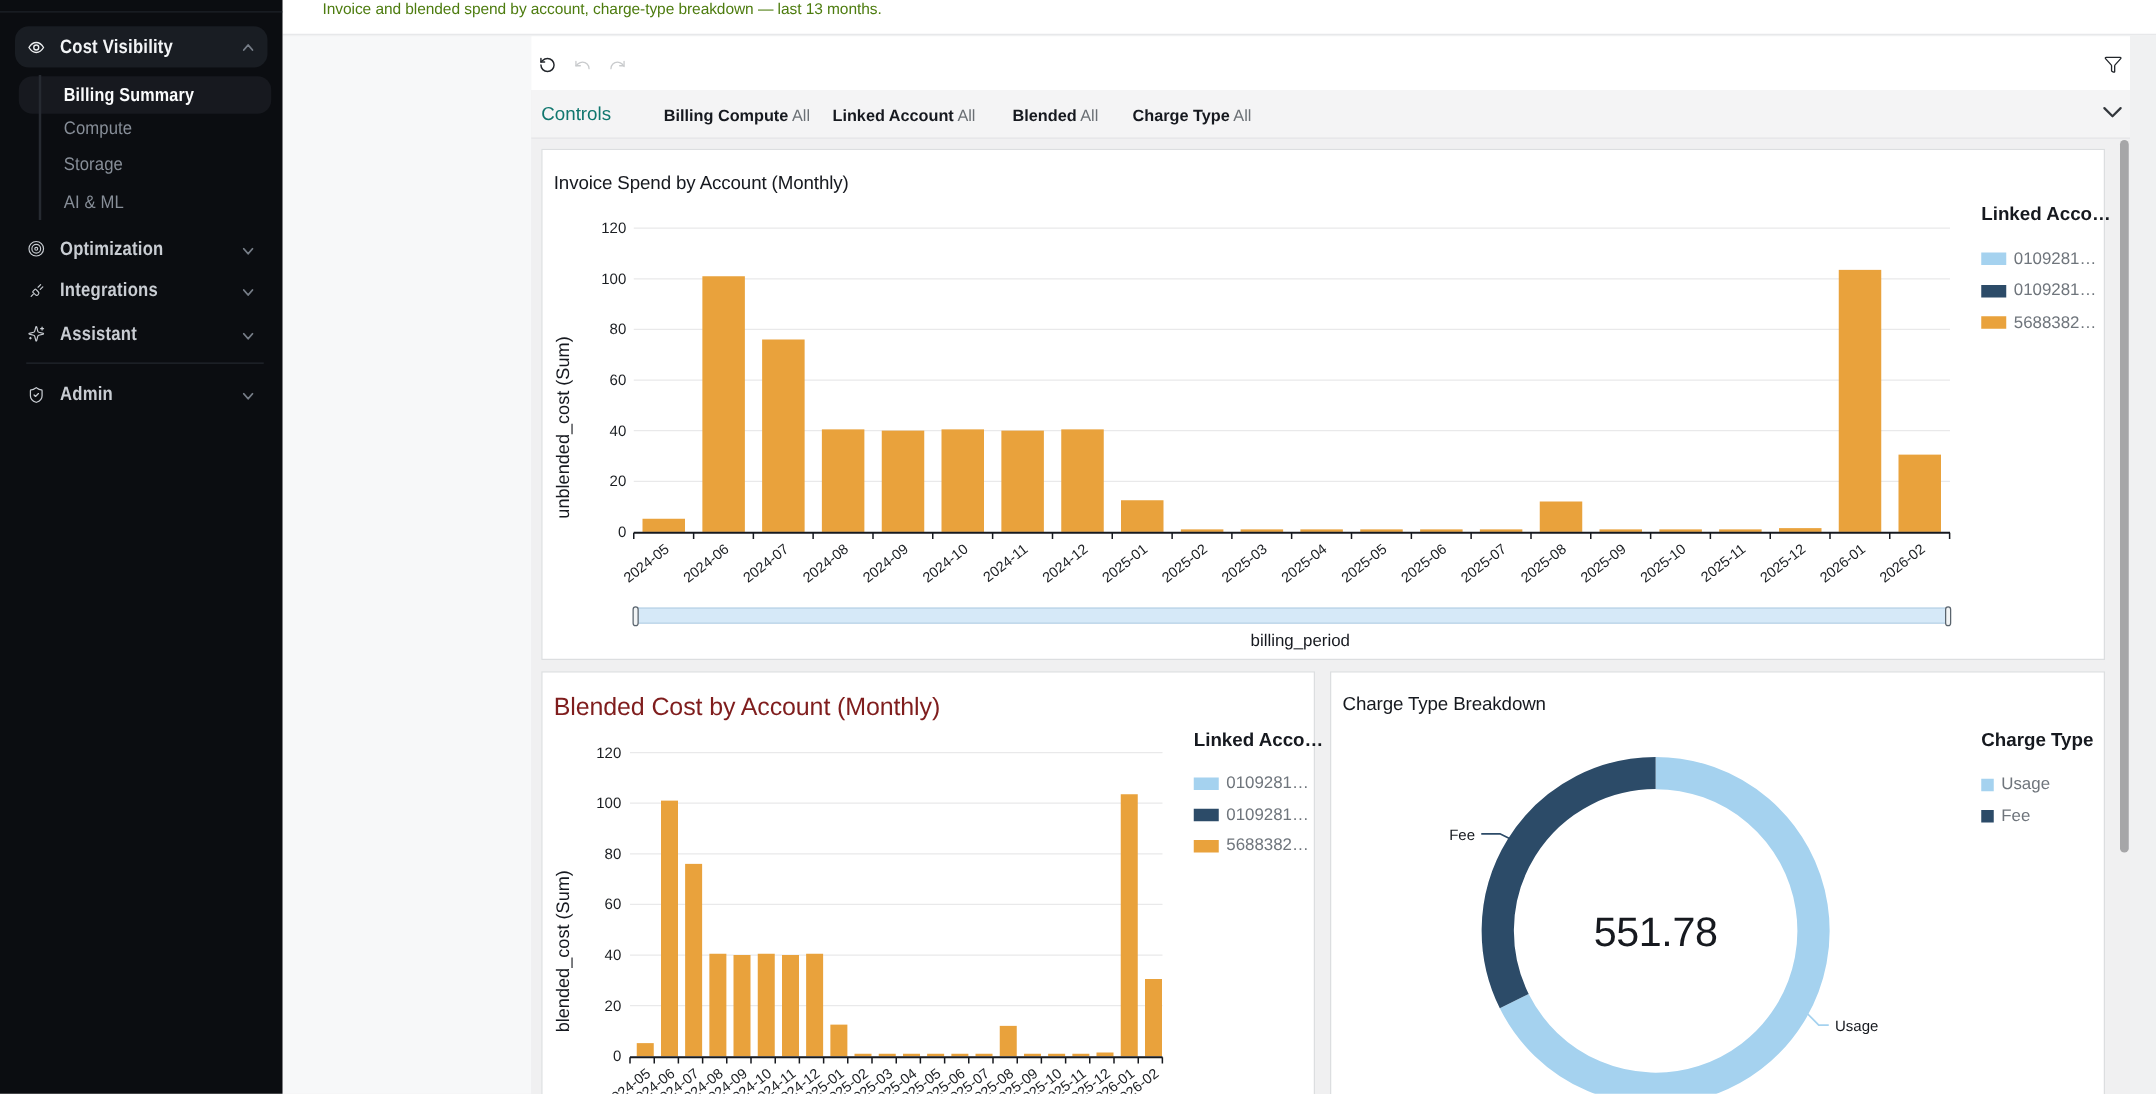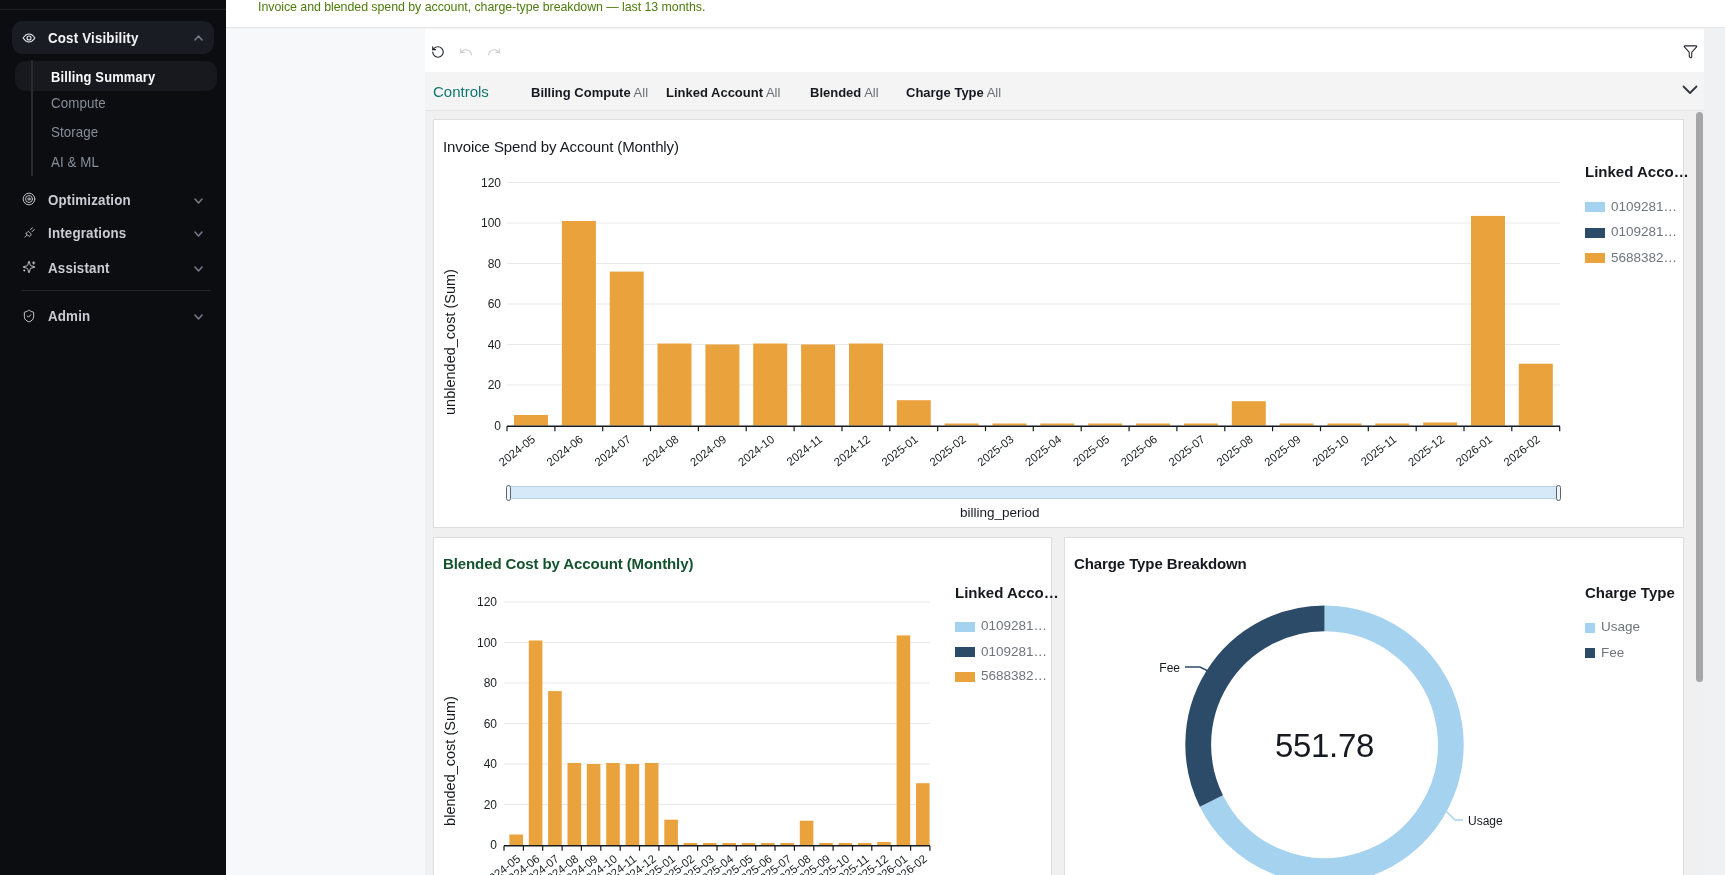--- a/index.html
+++ b/index.html
@@ -136,24 +136,24 @@
 <div style="position:absolute;left:1585px;top:202px;width:20px;height:10px;background:#a5d2ef"></div>
 <div style="position:absolute;left:1611px;top:198.5px;font-size:13.5px;color:#6f757c">0109281…</div>
 <div style="position:absolute;left:1585px;top:227.5px;width:20px;height:10px;background:#2c4b68"></div>
 <div style="position:absolute;left:1611px;top:224.0px;font-size:13.5px;color:#6f757c">0109281…</div>
 <div style="position:absolute;left:1585px;top:253px;width:20px;height:10px;background:#e9a23c"></div>
 <div style="position:absolute;left:1611px;top:249.5px;font-size:13.5px;color:#6f757c">5688382…</div>
 
 <div class="abs" style="left:508px;top:486px;width:1052px;height:13px;background:#d6e9f8;border:1px solid #b9d2e6"></div>
 <div class="abs" style="left:506px;top:485px;width:5px;height:16px;background:#f2f4f5;border:1.3px solid #5a646e;border-radius:2.5px"></div>
 <div class="abs" style="left:1556px;top:485px;width:5px;height:16px;background:#f2f4f5;border:1.3px solid #5a646e;border-radius:2.5px"></div>
-<div class="abs" style="left:960px;top:505px;width:120px;text-align:left;font-size:13.5px;color:#16191f">billing_period</div>
+<div class="abs" style="left:960px;top:505px;width:120px;text-align:right;font-size:13.5px;color:#16191f">billing_period</div>
 
 <div class="card" style="left:433px;top:537px;width:619px;height:420px"></div>
-<div class="abs" style="left:443px;top:555px;font-size:15px;font-weight:700;letter-spacing:-0.1px;color:#14532d">Blended Cost by Account (Monthly)</div>
+<div class="abs" style="left:443px;top:555px;font-size:20px;font-weight:400;letter-spacing:-0.1px;color:#7f1d1d">Blended Cost by Account (Monthly)</div>
 <svg class="abs" style="left:434px;top:538px" width="617" height="337" viewBox="0 0 617 337">
 <text x="63" y="311.0" text-anchor="end" font-size="12" fill="#1b1e22">0</text>
 <line x1="70" y1="266.5" x2="496" y2="266.5" stroke="#e9e9ea" stroke-width="1"></line>
 <text x="63" y="270.5" text-anchor="end" font-size="12" fill="#1b1e22">20</text>
 <line x1="70" y1="226.0" x2="496" y2="226.0" stroke="#e9e9ea" stroke-width="1"></line>
 <text x="63" y="230.0" text-anchor="end" font-size="12" fill="#1b1e22">40</text>
 <line x1="70" y1="185.5" x2="496" y2="185.5" stroke="#e9e9ea" stroke-width="1"></line>
 <text x="63" y="189.5" text-anchor="end" font-size="12" fill="#1b1e22">60</text>
 <line x1="70" y1="145.0" x2="496" y2="145.0" stroke="#e9e9ea" stroke-width="1"></line>
 <text x="63" y="149.0" text-anchor="end" font-size="12" fill="#1b1e22">80</text>
@@ -233,21 +233,21 @@
 </svg>
 <div style="position:absolute;left:955px;top:584px;font-size:15px;font-weight:600;color:#16191f">Linked Acco…</div>
 <div style="position:absolute;left:955px;top:621.5px;width:20px;height:10px;background:#a5d2ef"></div>
 <div style="position:absolute;left:981px;top:618.0px;font-size:13.5px;color:#6f757c">0109281…</div>
 <div style="position:absolute;left:955px;top:647px;width:20px;height:10px;background:#2c4b68"></div>
 <div style="position:absolute;left:981px;top:643.5px;font-size:13.5px;color:#6f757c">0109281…</div>
 <div style="position:absolute;left:955px;top:671.5px;width:20px;height:10px;background:#e9a23c"></div>
 <div style="position:absolute;left:981px;top:668.0px;font-size:13.5px;color:#6f757c">5688382…</div>
 
 <div class="card" style="left:1064px;top:537px;width:620px;height:420px"></div>
-<div class="abs" style="left:1074px;top:555px;font-size:15px;font-weight:700;letter-spacing:-0.1px;color:#16191f">Charge Type Breakdown</div>
+<div class="abs" style="left:1074px;top:555px;font-size:15px;font-weight:400;letter-spacing:-0.1px;color:#16191f">Charge Type Breakdown</div>
 <svg class="abs" style="left:1065px;top:538px" width="618" height="337" viewBox="0 0 618 337">
 <path d="M 259.5 80.4 A 126.3 126.3 0 1 1 146.4 262.9" fill="none" stroke="#a5d2ef" stroke-width="25.8"></path>
 <path d="M 146.4 262.9 A 126.3 126.3 0 0 1 259.5 80.4" fill="none" stroke="#2c4b68" stroke-width="25.8"></path>
 <text x="259.5" y="218.7" text-anchor="middle" font-size="33" font-weight="500" fill="#16191f" letter-spacing="-0.3">551.78</text>
 <polyline points="120,129 135,129 143,133" fill="none" stroke="#2c4b68" stroke-width="1.4"></polyline>
 <text x="115" y="134" text-anchor="end" font-size="12" font-weight="500" fill="#16191f">Fee</text>
 <polyline points="378,270 390,282 398,282" fill="none" stroke="#a5d2ef" stroke-width="1.4"></polyline>
 <text x="403" y="287" font-size="12" font-weight="500" fill="#16191f">Usage</text>
 </svg>
 <div style="position:absolute;left:1585px;top:584px;font-size:15px;font-weight:600;color:#16191f">Charge Type</div>

